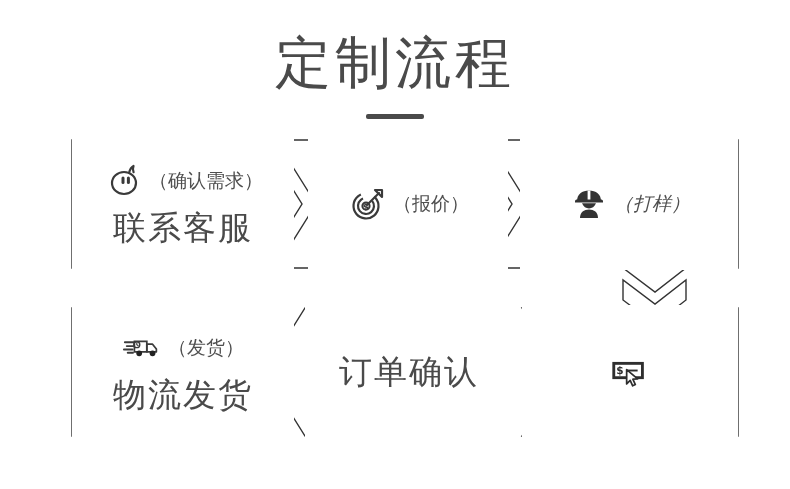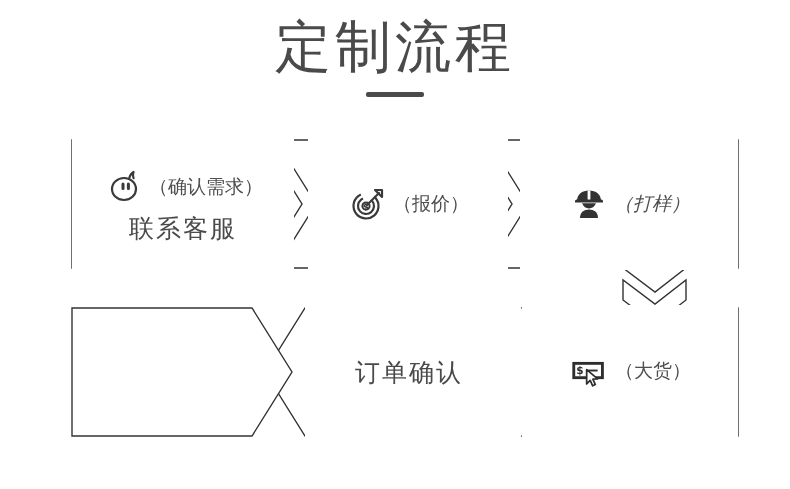--- a/index.html
+++ b/index.html
@@ -26,21 +26,21 @@
   
   .header {
     position: absolute;
     top: 0;
     left: 0;
     width: 790px;
     height: 128px;
     text-align: center;
   }
   .page-title {
-    margin: 0;
+    margin: 16px;
     padding-top: 12px;
     font-size: 56px;
     line-height: 1.25;
     font-weight: 400;
     letter-spacing: 4px;
     color: #4a4a4a;
     font-family: "DejaVu Sans", "Liberation Sans", sans-serif;
   }
   .title-divider {
     width: 58px;
@@ -90,21 +90,21 @@
     height: 46px;
   }
   .step-tag {
     font-size: 19px;
     color: #4f4f4f;
     letter-spacing: 0px;
     white-space: nowrap;
     font-family: "DejaVu Sans", "Liberation Sans", sans-serif;
   }
   .step-label {
-    font-size: 25px;
+    font-size: 33px;
     color: #4a4a4a;
     letter-spacing: 2px;
     white-space: nowrap;
     margin-top: 2px;
     font-family: "DejaVu Sans", "Liberation Sans", sans-serif;
   }
 
   .icon-box {
     width: 42px;
     height: 42px;
@@ -214,38 +214,59 @@
           </span>
           <span class="step-tag">（打样）</span>
         </div>
       </div>
     </div>
 
   </div>
 
   <div class="flow-row row-bottom">
 
+    <div class="step b1">
+      <div class="step-inner">
+        <div class="step-top-line">
+          <span class="icon-box">
+            <svg width="44" height="40" viewBox="0 0 44 40">
+              <path d="M13 13 L26 13 L26 24 L13 24 Z" fill="none" stroke="#3a3a3a" stroke-width="1.8"></path>
+              <path d="M26 16 L32 16 L36 21 L36 24 L26 24 Z" fill="none" stroke="#3a3a3a" stroke-width="1.8" stroke-linejoin="round"></path>
+              <circle cx="18" cy="25.6" r="3" fill="#222222"></circle>
+              <circle cx="32" cy="25.6" r="3" fill="#222222"></circle>
+              <circle cx="15.5" cy="16.5" r="3.1" fill="none" stroke="#3a3a3a" stroke-width="1.5"></circle>
+              <path d="M15.5 14.8 L15.5 16.6 L16.8 17.4" stroke="#3a3a3a" stroke-width="1.2" fill="none" stroke-linecap="round"></path>
+              <path d="M3 14 L12 14" stroke="#3a3a3a" stroke-width="2" stroke-linecap="round"></path>
+              <path d="M5 18 L12 18" stroke="#3a3a3a" stroke-width="2" stroke-linecap="round"></path>
+              <path d="M2 21.5 L11 21.5" stroke="#3a3a3a" stroke-width="2" stroke-linecap="round"></path>
+              <path d="M6 25 L11.5 25" stroke="#3a3a3a" stroke-width="2" stroke-linecap="round"></path>
+            </svg>
+          </span>
+          <span class="step-tag">（发货）</span>
+        </div>
+        <div class="step-label">物流发货</div>
+      </div>
+    </div>
 
     <div class="step b2">
       <div class="step-inner">
         <div class="step-label">订单确认</div>
       </div>
     </div>
 
     <div class="step b3">
       <div class="step-inner">
         <div class="step-top-line">
           <span class="icon-box">
             <svg width="44" height="40" viewBox="0 0 44 40">
               <rect x="5" y="12" width="30" height="15" fill="none" stroke="#2e2e2e" stroke-width="3"></rect>
               <text x="11.5" y="23.3" font-size="11" font-family="DejaVu Sans, sans-serif" font-weight="bold" fill="#2e2e2e" text-anchor="middle">$</text>
               <path d="M18 19.5 L30 19.5" stroke="#2e2e2e" stroke-width="2"></path>
               <path d="M18.5 18.5 L18.5 33.5 L22.2 29.8 L24.8 35.5 L27.6 34.2 L25 28.6 L30 28.3 Z" fill="#ffffff" stroke="#2e2e2e" stroke-width="1.8" stroke-linejoin="round"></path>
             </svg>
           </span>
-          <span class="step-tag">（大货）</span>
         </div>
       </div>
     </div>
 
   </div>
 
 </div>
 
 </body></html>

